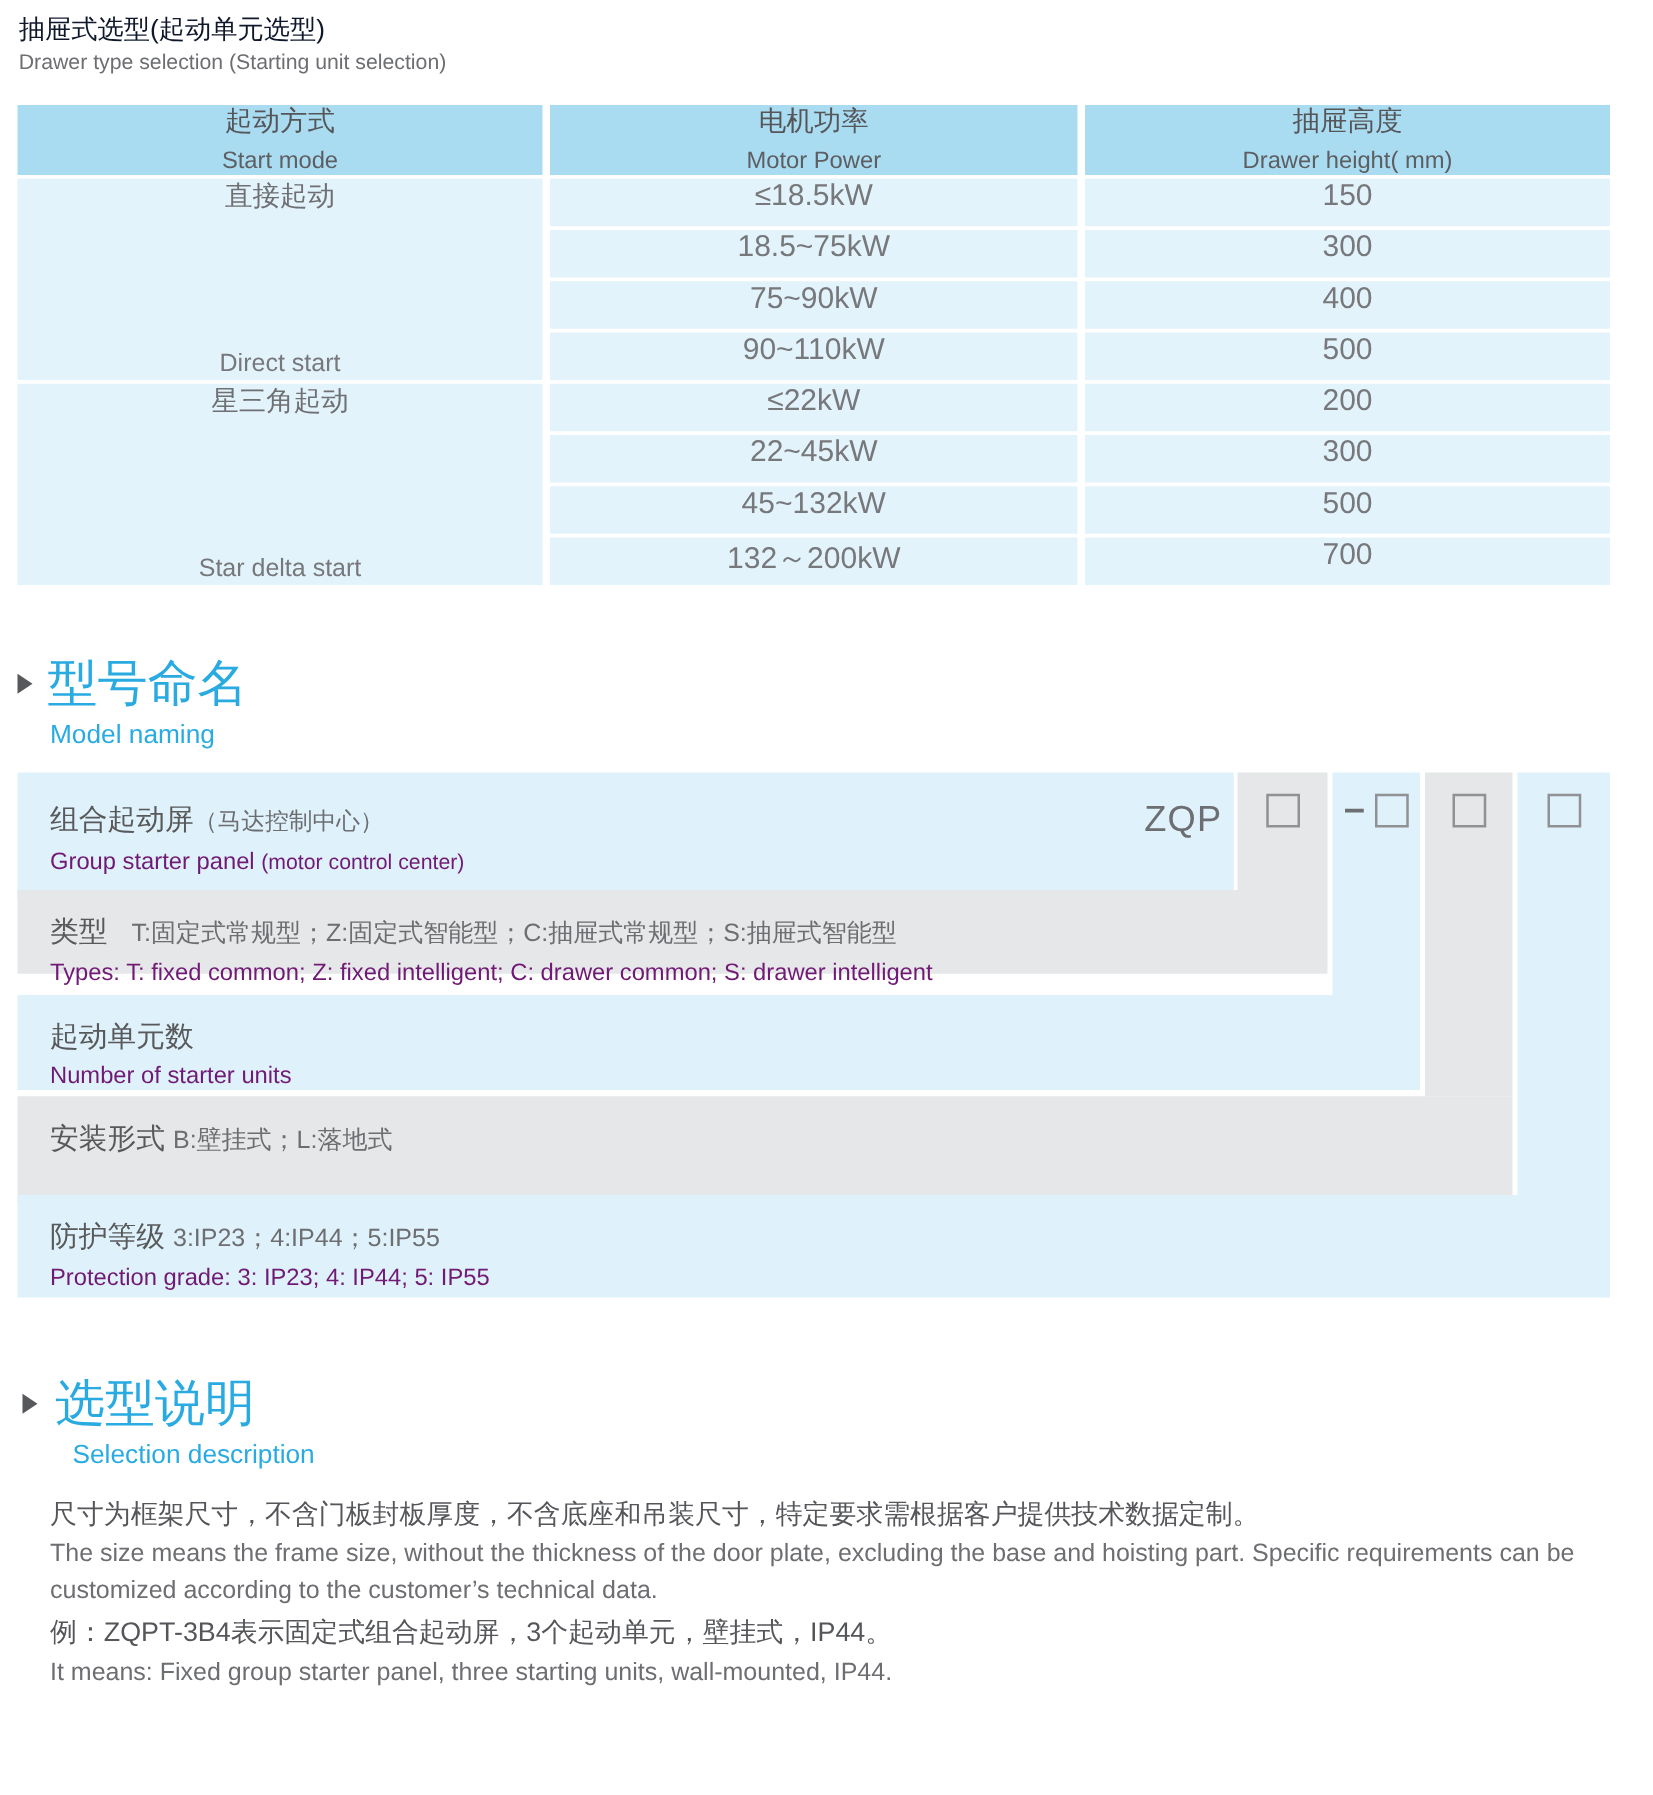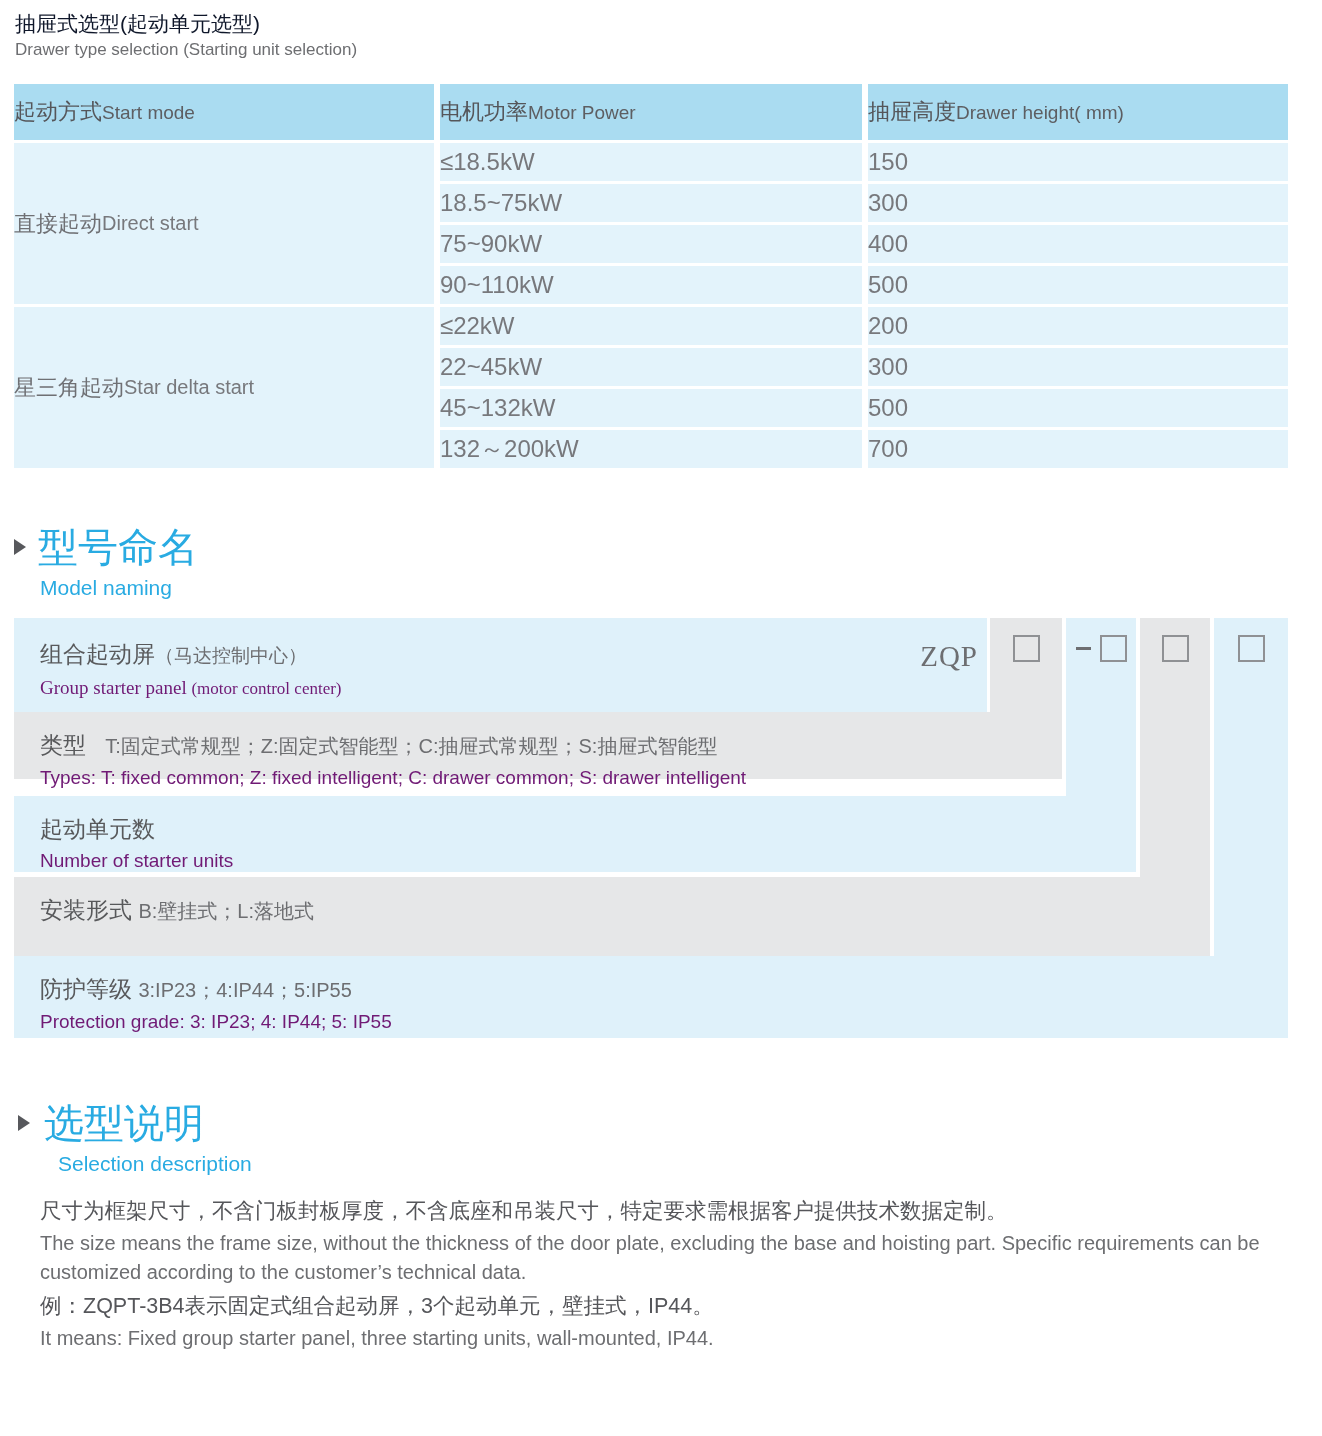--- a/index.html
+++ b/index.html
@@ -24,22 +24,22 @@
 
   
   .sel-table {
     position: absolute; left: 14px; top: 84px; width: 1274px;
     display: grid;
     grid-template-columns: 420px 422px 420px;
     grid-template-rows: 56px repeat(8, 38px);
     column-gap: 6px; row-gap: 3px;
   }
   .sel-table .cell {
-    display: flex; flex-direction: row;
-    align-items: center; justify-content: flex-start;
+    display: flex; flex-direction: column;
+    align-items: center; justify-content: space-between;
     background: #e3f3fb;
   }
   .sel-table .head { background: #aadcf1; }
   .sel-table .head .zh { font-size: 22px; color: #55565a; line-height: 26px; }
   .sel-table .head .en { font-size: 19px; color: #5d5e62; line-height: 23px; }
   .sel-table .group .zh { font-size: 22px; color: #6f7074; line-height: 28px; }
   .sel-table .group .en { font-size: 20px; color: #77787c; line-height: 25px; }
   .sel-table .val { font-size: 24px; color: #77787c; }
   .c1 { grid-column: 1; } .c2 { grid-column: 2; } .c3 { grid-column: 3; }
   .g1 { grid-column: 1; grid-row: 2 / span 4; }
@@ -71,21 +71,21 @@
   .band { position: absolute; }
   .band.blue { background: #dff1fa; }
   .band.gray { background: #e6e7e8; }
   .band .txt { padding: 16px 0 0 26px; }
   .zh-line { font-size: 23px; color: #58595b; line-height: 34px; white-space: nowrap; }
   .zh-line .sub { font-size: 19px; color: #6d6e71; }
   .zh-line .detail { font-size: 20px; color: #6d6e71; }
   .en-line { font-size: 19px; color: #701a75; line-height: 30px; white-space: nowrap; }
   .en-line .sub { font-size: 17px; }
 
-  #mn-row1 { left: 14px; top: 618px; width: 973px; height: 102px; font-family: Liberation Serif, serif; }
+  #mn-row1 { left: 14px; top: 618px; width: 973px; height: 102px; }
   #mn-row1 .txt { padding-top: 20px; }
   #mn-row2 { left: 14px; top: 712px; width: 1048px; height: 67px; }
   #mn-row3 { left: 14px; top: 796px; width: 1122px; height: 76px; }
   #mn-row4 { left: 14px; top: 877px; width: 1196px; height: 86px; }
   #mn-row5 { left: 14px; top: 956px; width: 1274px; height: 82px; }
 
   .model-code {
     position: absolute; right: 9px; top: 22px;
     font-size: 29px; color: #6d6e71; letter-spacing: 1px; margin-left: 29px;
   }

